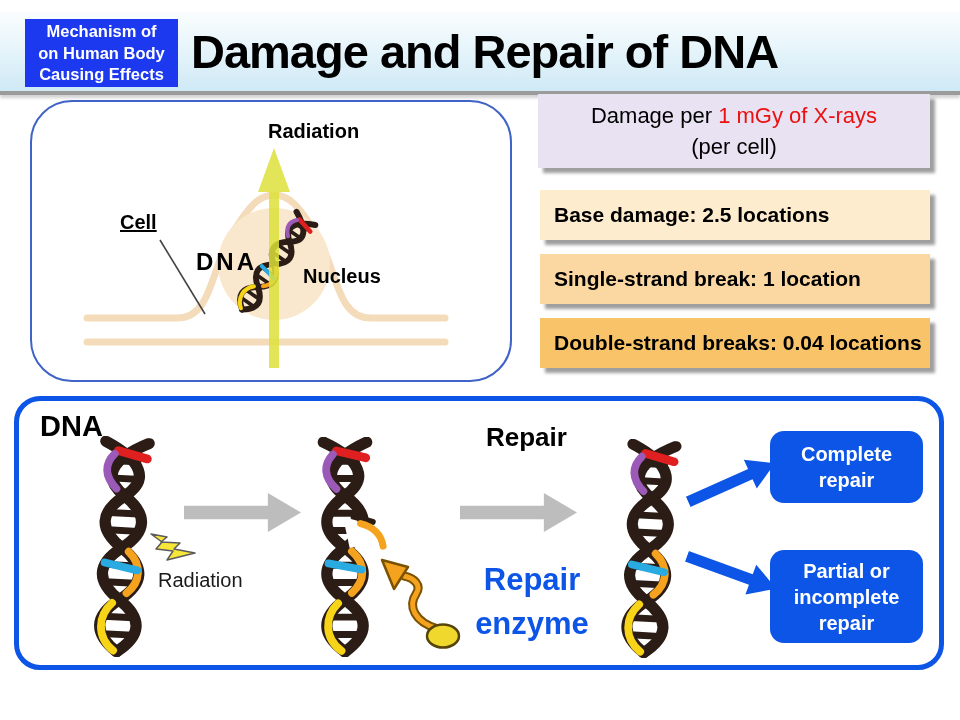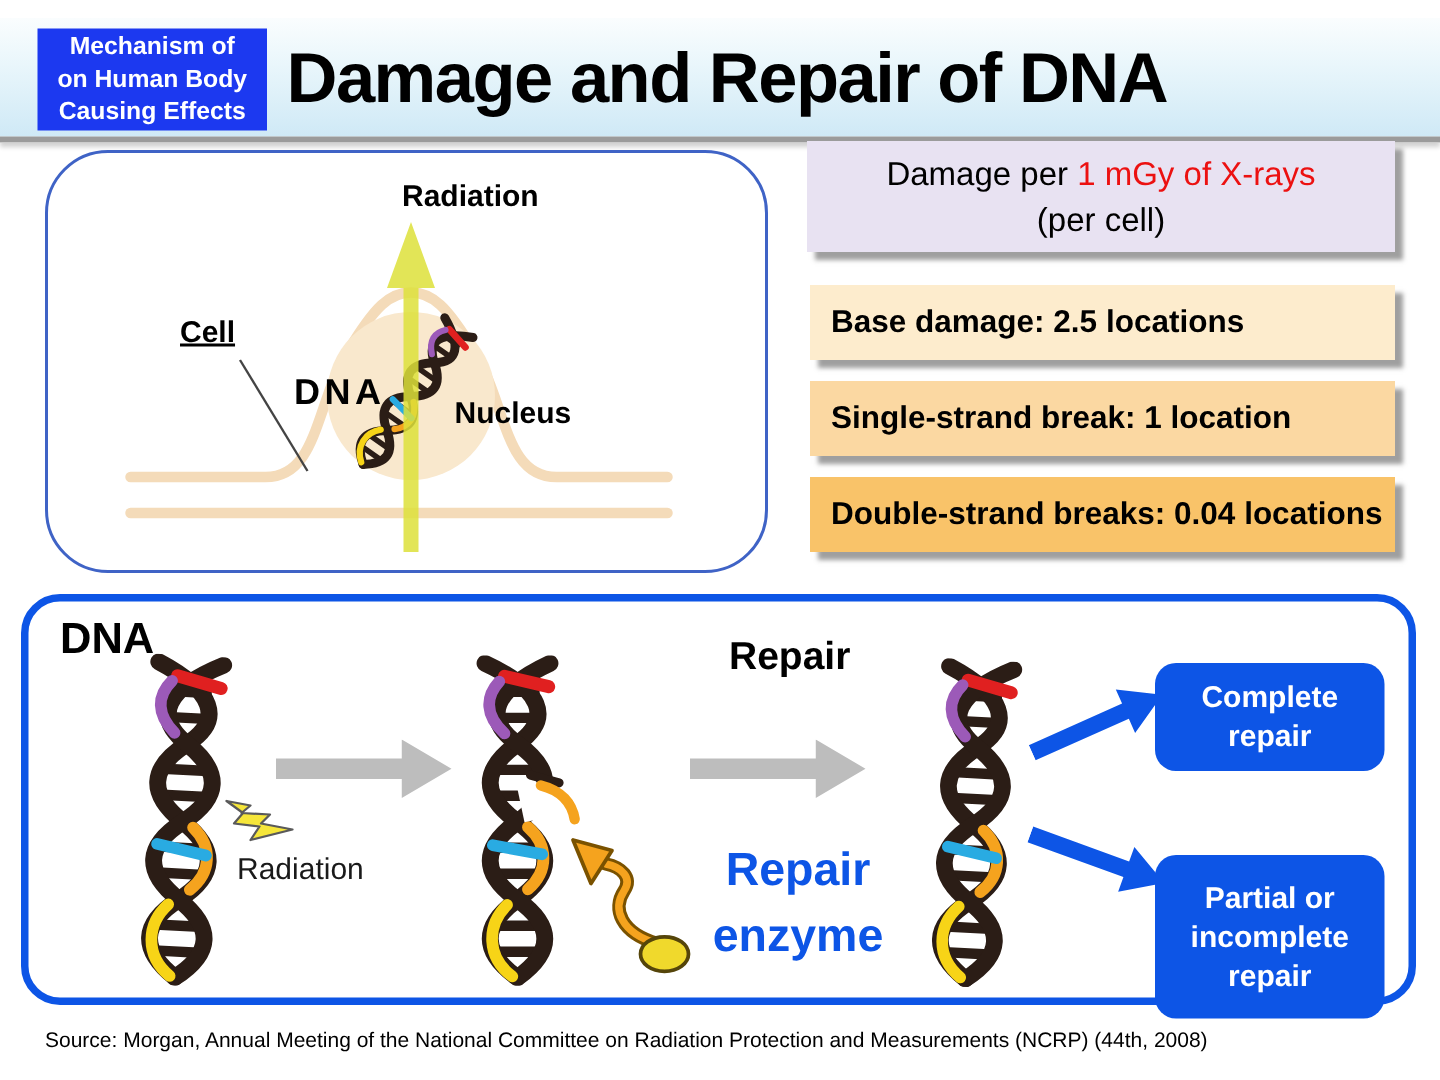--- a/index.html
+++ b/index.html
@@ -44,22 +44,22 @@
          border-radius:26px;background:#fff;box-sizing:border-box;}
   .flow-dna{left:40px;top:410px;font-size:29px;}
   .flow-damage{left:206px;top:424px;font-size:26px;}
   .flow-repair{left:486px;top:422px;font-size:26px;}
   .flow-radiation{position:absolute;left:158px;top:569px;font-size:20px;color:#1a1a1a;white-space:nowrap;}
   .enzyme-label{position:absolute;left:456px;top:558px;width:152px;text-align:center;
                 color:#0d55e6;font-weight:bold;font-size:31px;line-height:44px;}
   .outcome{position:absolute;left:770px;width:153px;background:#0d55e6;border-radius:14px;
            color:#fff;font-weight:bold;font-size:20px;line-height:26px;text-align:center;
            display:flex;align-items:center;justify-content:center;padding:0 14px;box-sizing:border-box;}
-  .o1{top:442px;height:72px;}
-  .o2{top:570px;height:109px;}
+  .o1{top:431px;height:72px;}
+  .o2{top:550px;height:93px;}
 
   .footer{position:absolute;left:30px;top:685px;font-size:14px;color:#000;white-space:nowrap;}
 
   .rot3{transform:rotate(3deg);}
 </style>
 </head>
 <body>
 
 <svg width="0" height="0" style="position:absolute" aria-hidden="true">
   <defs>
@@ -167,15 +167,14 @@
   <svg class="abs" style="left:684px;top:466px;transform:rotate(-24deg);" width="95" height="33" viewBox="0 0 120 40">
       <use href="#arrow-right" fill="#0d55e6"></use>
     </svg>
   <svg class="abs" style="left:684px;top:556px;transform:rotate(20deg);" width="95" height="33" viewBox="0 0 120 40">
       <use href="#arrow-right" fill="#0d55e6"></use>
     </svg>
 
   <div class="outcome o1">Complete repair</div>
   <div class="outcome o2">Partial or incomplete repair</div>
 
-  <div class="footer">Source: Morgan, Annual Meeting of the National Committee on Radiation Protection and Measurements (NCRP) (44th, 2008)</div>
 
 </div>
 
 </body></html>

